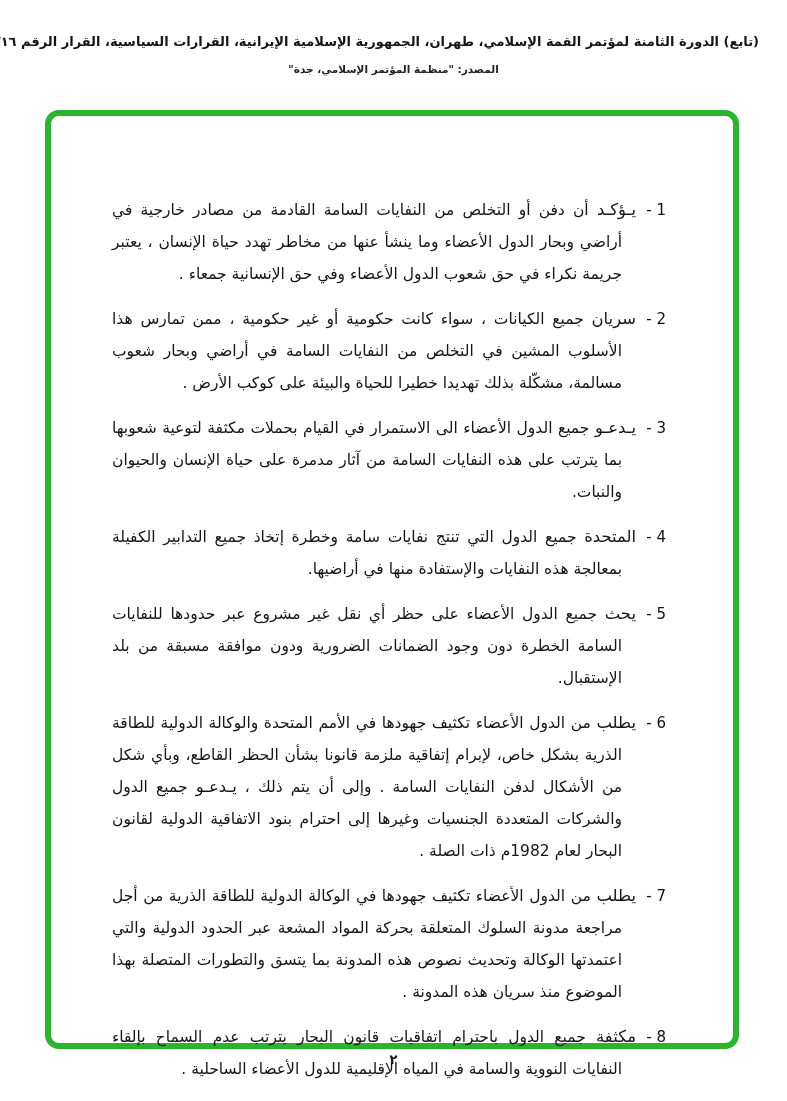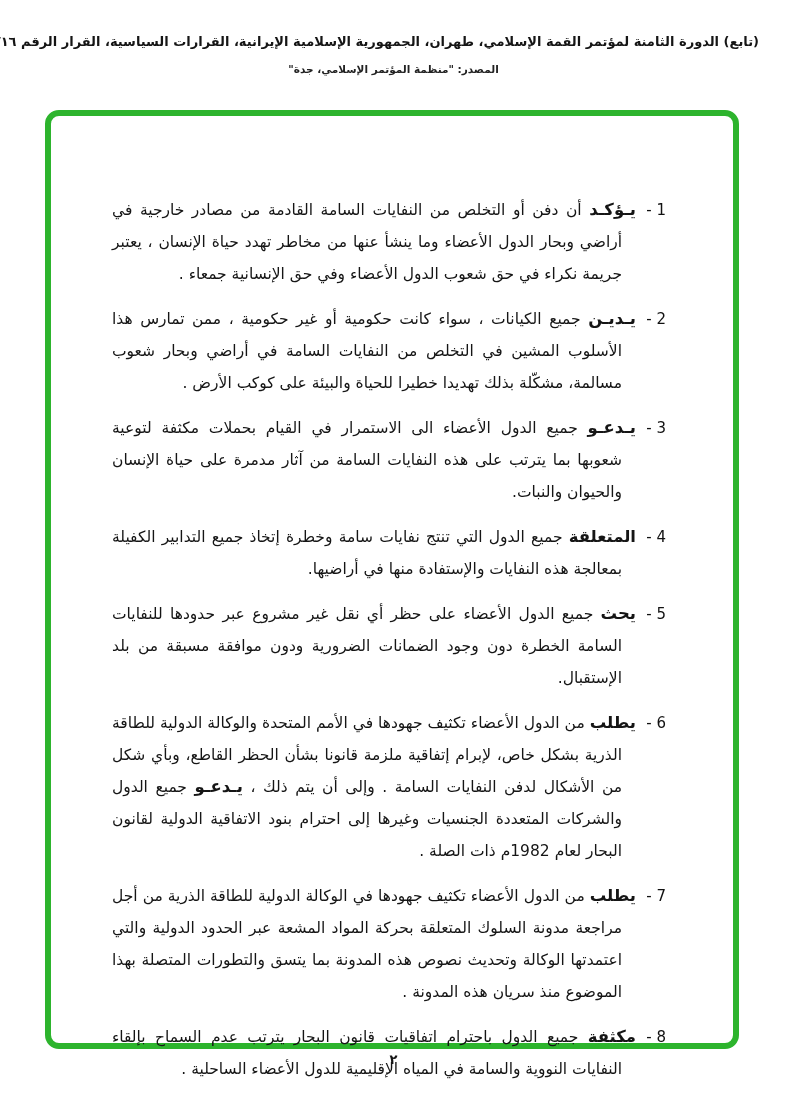--- a/index.html
+++ b/index.html
@@ -63,21 +63,21 @@
     color: #111;
   }
   .txt {
     flex: 1;
     font-size: 15.5px;
     text-align: justify;
     text-indent: -14px;
     color: #151515;
   }
   .b {
-    font-weight: bold;
+    font-weight: normal;
     font-size: 1.06em;
   }
   .r { font-weight: normal; }
   .pagenum {
     position: absolute;
     top: 1052px;
     left: 0;
     right: 0;
     text-align: center;
     font-size: 13px;
@@ -93,29 +93,29 @@
 
 <div class="frame" style="border-color: rgb(45, 180, 45);"></div>
 
 <div class="list" id="resolution-list">
     <div class="item">
       <div class="num">1 -</div>
       <div class="txt"><span class="b">يـؤكـد</span><span class="r"> أن دفن أو التخلص من النفايات السامة القادمة من مصادر خارجية في أراضي وبحار الدول الأعضاء وما ينشأ عنها من مخاطر تهدد حياة الإنسان ، يعتبر جريمة نكراء في حق شعوب الدول الأعضاء  وفي حق الإنسانية جمعاء .</span></div>
     </div>
     <div class="item">
       <div class="num">2 -</div>
-      <div class="txt"><span class="b">يـديـن</span><span class="r"> جميع الكيانات ، سواء كانت حكومية أو غير حكومية ، ممن تمارس هذا الأسلوب المشين في التخلص من النفايات السامة في أراضي وبحار شعوب مسالمة، مشكّلة بذلك تهديدا خطيرا للحياة والبيئة على كوكب الأرض .</span></div>
+      <div class="txt"><span class="b">سريان</span><span class="r"> جميع الكيانات ، سواء كانت حكومية أو غير حكومية ، ممن تمارس هذا الأسلوب المشين في التخلص من النفايات السامة في أراضي وبحار شعوب مسالمة، مشكّلة بذلك تهديدا خطيرا للحياة والبيئة على كوكب الأرض .</span></div>
     </div>
     <div class="item">
       <div class="num">3 -</div>
       <div class="txt"><span class="b">يـدعـو</span><span class="r"> جميع الدول الأعضاء الى الاستمرار في القيام بحملات مكثفة لتوعية شعوبها بما يترتب على هذه النفايات السامة من آثار مدمرة على حياة الإنسان والحيوان والنبات.</span></div>
     </div>
     <div class="item">
       <div class="num">4 -</div>
-      <div class="txt"><span class="b">المتعلقة</span><span class="r"> جميع الدول التي تنتج نفايات سامة وخطرة إتخاذ جميع التدابير الكفيلة بمعالجة هذه النفايات والإستفادة منها في أراضيها.</span></div>
+      <div class="txt"><span class="b">المتحدة</span><span class="r"> جميع الدول التي تنتج نفايات سامة وخطرة إتخاذ جميع التدابير الكفيلة بمعالجة هذه النفايات والإستفادة منها في أراضيها.</span></div>
     </div>
     <div class="item">
       <div class="num">5 -</div>
       <div class="txt"><span class="b">يحث</span><span class="r"> جميع الدول الأعضاء على حظر أي نقل غير مشروع عبر حدودها للنفايات السامة الخطرة دون وجود الضمانات الضرورية ودون موافقة مسبقة من بلد الإستقبال.</span></div>
     </div>
     <div class="item">
       <div class="num">6 -</div>
       <div class="txt"><span class="b">يطلب</span><span class="r"> من الدول الأعضاء تكثيف جهودها في الأمم المتحدة والوكالة الدولية للطاقة الذرية بشكل خاص، لإبرام إتفاقية ملزمة قانونا بشأن الحظر القاطع، وبأي شكل من الأشكال لدفن النفايات السامة . وإلى أن يتم ذلك ، </span><span class="b">يـدعـو</span><span class="r"> جميع الدول والشركات المتعددة الجنسيات وغيرها إلى احترام بنود الاتفاقية الدولية لقانون البحار لعام 1982م ذات الصلة .</span></div>
     </div>
     <div class="item">

